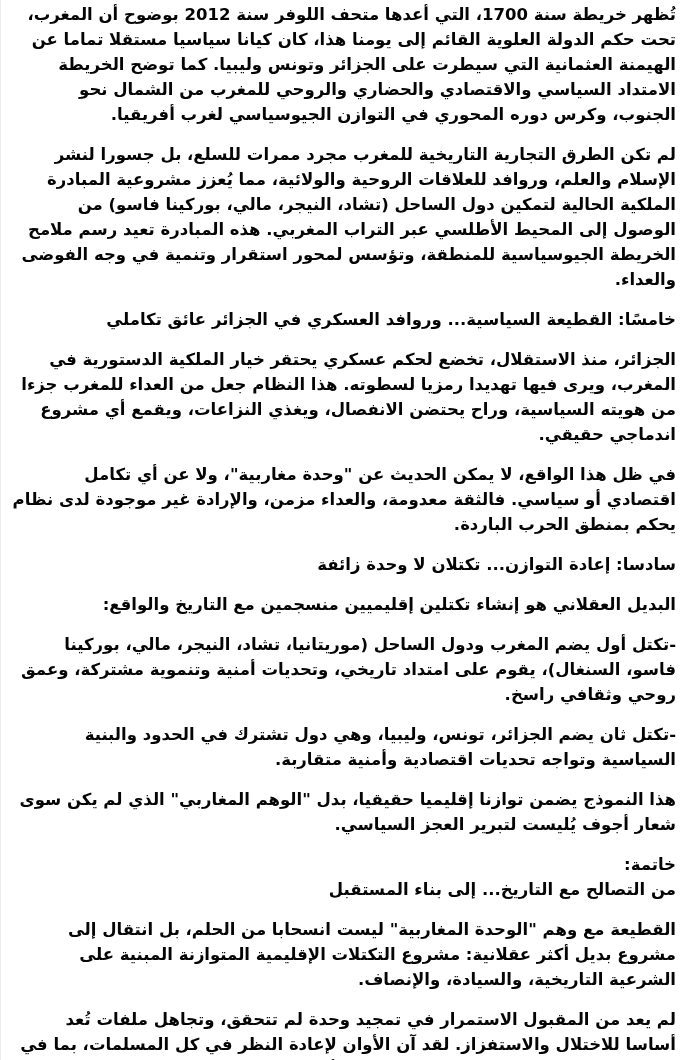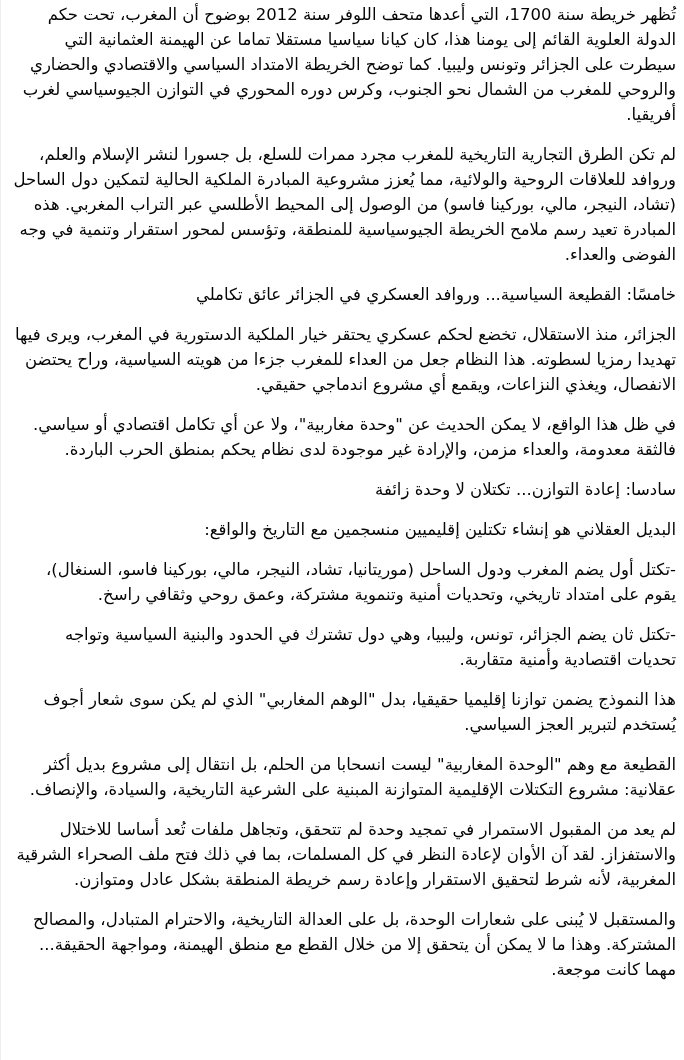--- a/index.html
+++ b/index.html
@@ -17,36 +17,38 @@
   }
   .post {
     direction: rtl;
     text-align: right;
     padding: 2px 8px 10px 10px;
   }
   .para {
     margin: 0 0 15px 0;
     font-size: 16.5px;
     line-height: 25px;
-    font-weight: 400;
+    font-weight: 700;
     white-space: pre-line;
   }
 </style>
 </head>
 <body>
 
 <main class="post">
 
   <p class="para">تُظهر خريطة سنة 1700، التي أعدها متحف اللوفر سنة 2012 بوضوح أن المغرب، تحت حكم الدولة العلوية القائم إلى يومنا هذا، كان كيانا سياسيا مستقلا تماما عن الهيمنة العثمانية التي سيطرت على الجزائر وتونس وليبيا. كما توضح الخريطة الامتداد السياسي والاقتصادي والحضاري والروحي للمغرب من الشمال نحو الجنوب، وكرس دوره المحوري في التوازن الجيوسياسي لغرب أفريقيا.</p>
   <p class="para">لم تكن الطرق التجارية التاريخية للمغرب مجرد ممرات للسلع، بل جسورا لنشر الإسلام والعلم، وروافد للعلاقات الروحية والولائية، مما يُعزز مشروعية المبادرة الملكية الحالية لتمكين دول الساحل (تشاد، النيجر، مالي، بوركينا فاسو) من الوصول إلى المحيط الأطلسي عبر التراب المغربي. هذه المبادرة تعيد رسم ملامح الخريطة الجيوسياسية للمنطقة، وتؤسس لمحور استقرار وتنمية في وجه الفوضى والعداء.</p>
   <p class="para">خامسًا: القطيعة السياسية... وروافد العسكري في الجزائر عائق تكاملي</p>
   <p class="para">الجزائر، منذ الاستقلال، تخضع لحكم عسكري يحتقر خيار الملكية الدستورية في المغرب، ويرى فيها تهديدا رمزيا لسطوته. هذا النظام جعل من العداء للمغرب جزءا من هويته السياسية، وراح يحتضن الانفصال، ويغذي النزاعات، ويقمع أي مشروع اندماجي حقيقي.</p>
   <p class="para">في ظل هذا الواقع، لا يمكن الحديث عن "وحدة مغاربية"، ولا عن أي تكامل اقتصادي أو سياسي. فالثقة معدومة، والعداء مزمن، والإرادة غير موجودة لدى نظام يحكم بمنطق الحرب الباردة.</p>
   <p class="para">سادسا: إعادة التوازن... تكتلان لا وحدة زائفة</p>
   <p class="para">البديل العقلاني هو إنشاء تكتلين إقليميين منسجمين مع التاريخ والواقع:</p>
   <p class="para">-تكتل أول يضم المغرب ودول الساحل (موريتانيا، تشاد، النيجر، مالي، بوركينا فاسو، السنغال)، يقوم على امتداد تاريخي، وتحديات أمنية وتنموية مشتركة، وعمق روحي وثقافي راسخ.</p>
   <p class="para">-تكتل ثان يضم الجزائر، تونس، وليبيا، وهي دول تشترك في الحدود والبنية السياسية وتواجه تحديات اقتصادية وأمنية متقاربة.</p>
-  <p class="para">هذا النموذج يضمن توازنا إقليميا حقيقيا، بدل "الوهم المغاربي" الذي لم يكن سوى شعار أجوف يُستخدم لتبرير العجز السياسي.</p>
+  <p class="para">هذا النموذج يضمن توازنا إقليميا حقيقيا، بدل "الوهم المغاربي" الذي لم يكن سوى شعار أجوف يُليست لتبرير العجز السياسي.</p>
+  <p class="para">خاتمة:
+من التصالح مع التاريخ... إلى بناء المستقبل</p>
   <p class="para">القطيعة مع وهم "الوحدة المغاربية" ليست انسحابا من الحلم، بل انتقال إلى مشروع بديل أكثر عقلانية: مشروع التكتلات الإقليمية المتوازنة المبنية على الشرعية التاريخية، والسيادة، والإنصاف.</p>
   <p class="para">لم يعد من المقبول الاستمرار في تمجيد وحدة لم تتحقق، وتجاهل ملفات تُعد أساسا للاختلال والاستفزاز. لقد آن الأوان لإعادة النظر في كل المسلمات، بما في ذلك فتح ملف الصحراء الشرقية المغربية، لأنه شرط لتحقيق الاستقرار وإعادة رسم خريطة المنطقة بشكل عادل ومتوازن.</p>
   <p class="para">والمستقبل لا يُبنى على شعارات الوحدة، بل على العدالة التاريخية، والاحترام المتبادل، والمصالح المشتركة. وهذا ما لا يمكن أن يتحقق إلا من خلال القطع مع منطق الهيمنة، ومواجهة الحقيقة... مهما كانت موجعة.</p>
 
 </main>
 
 </body></html>

